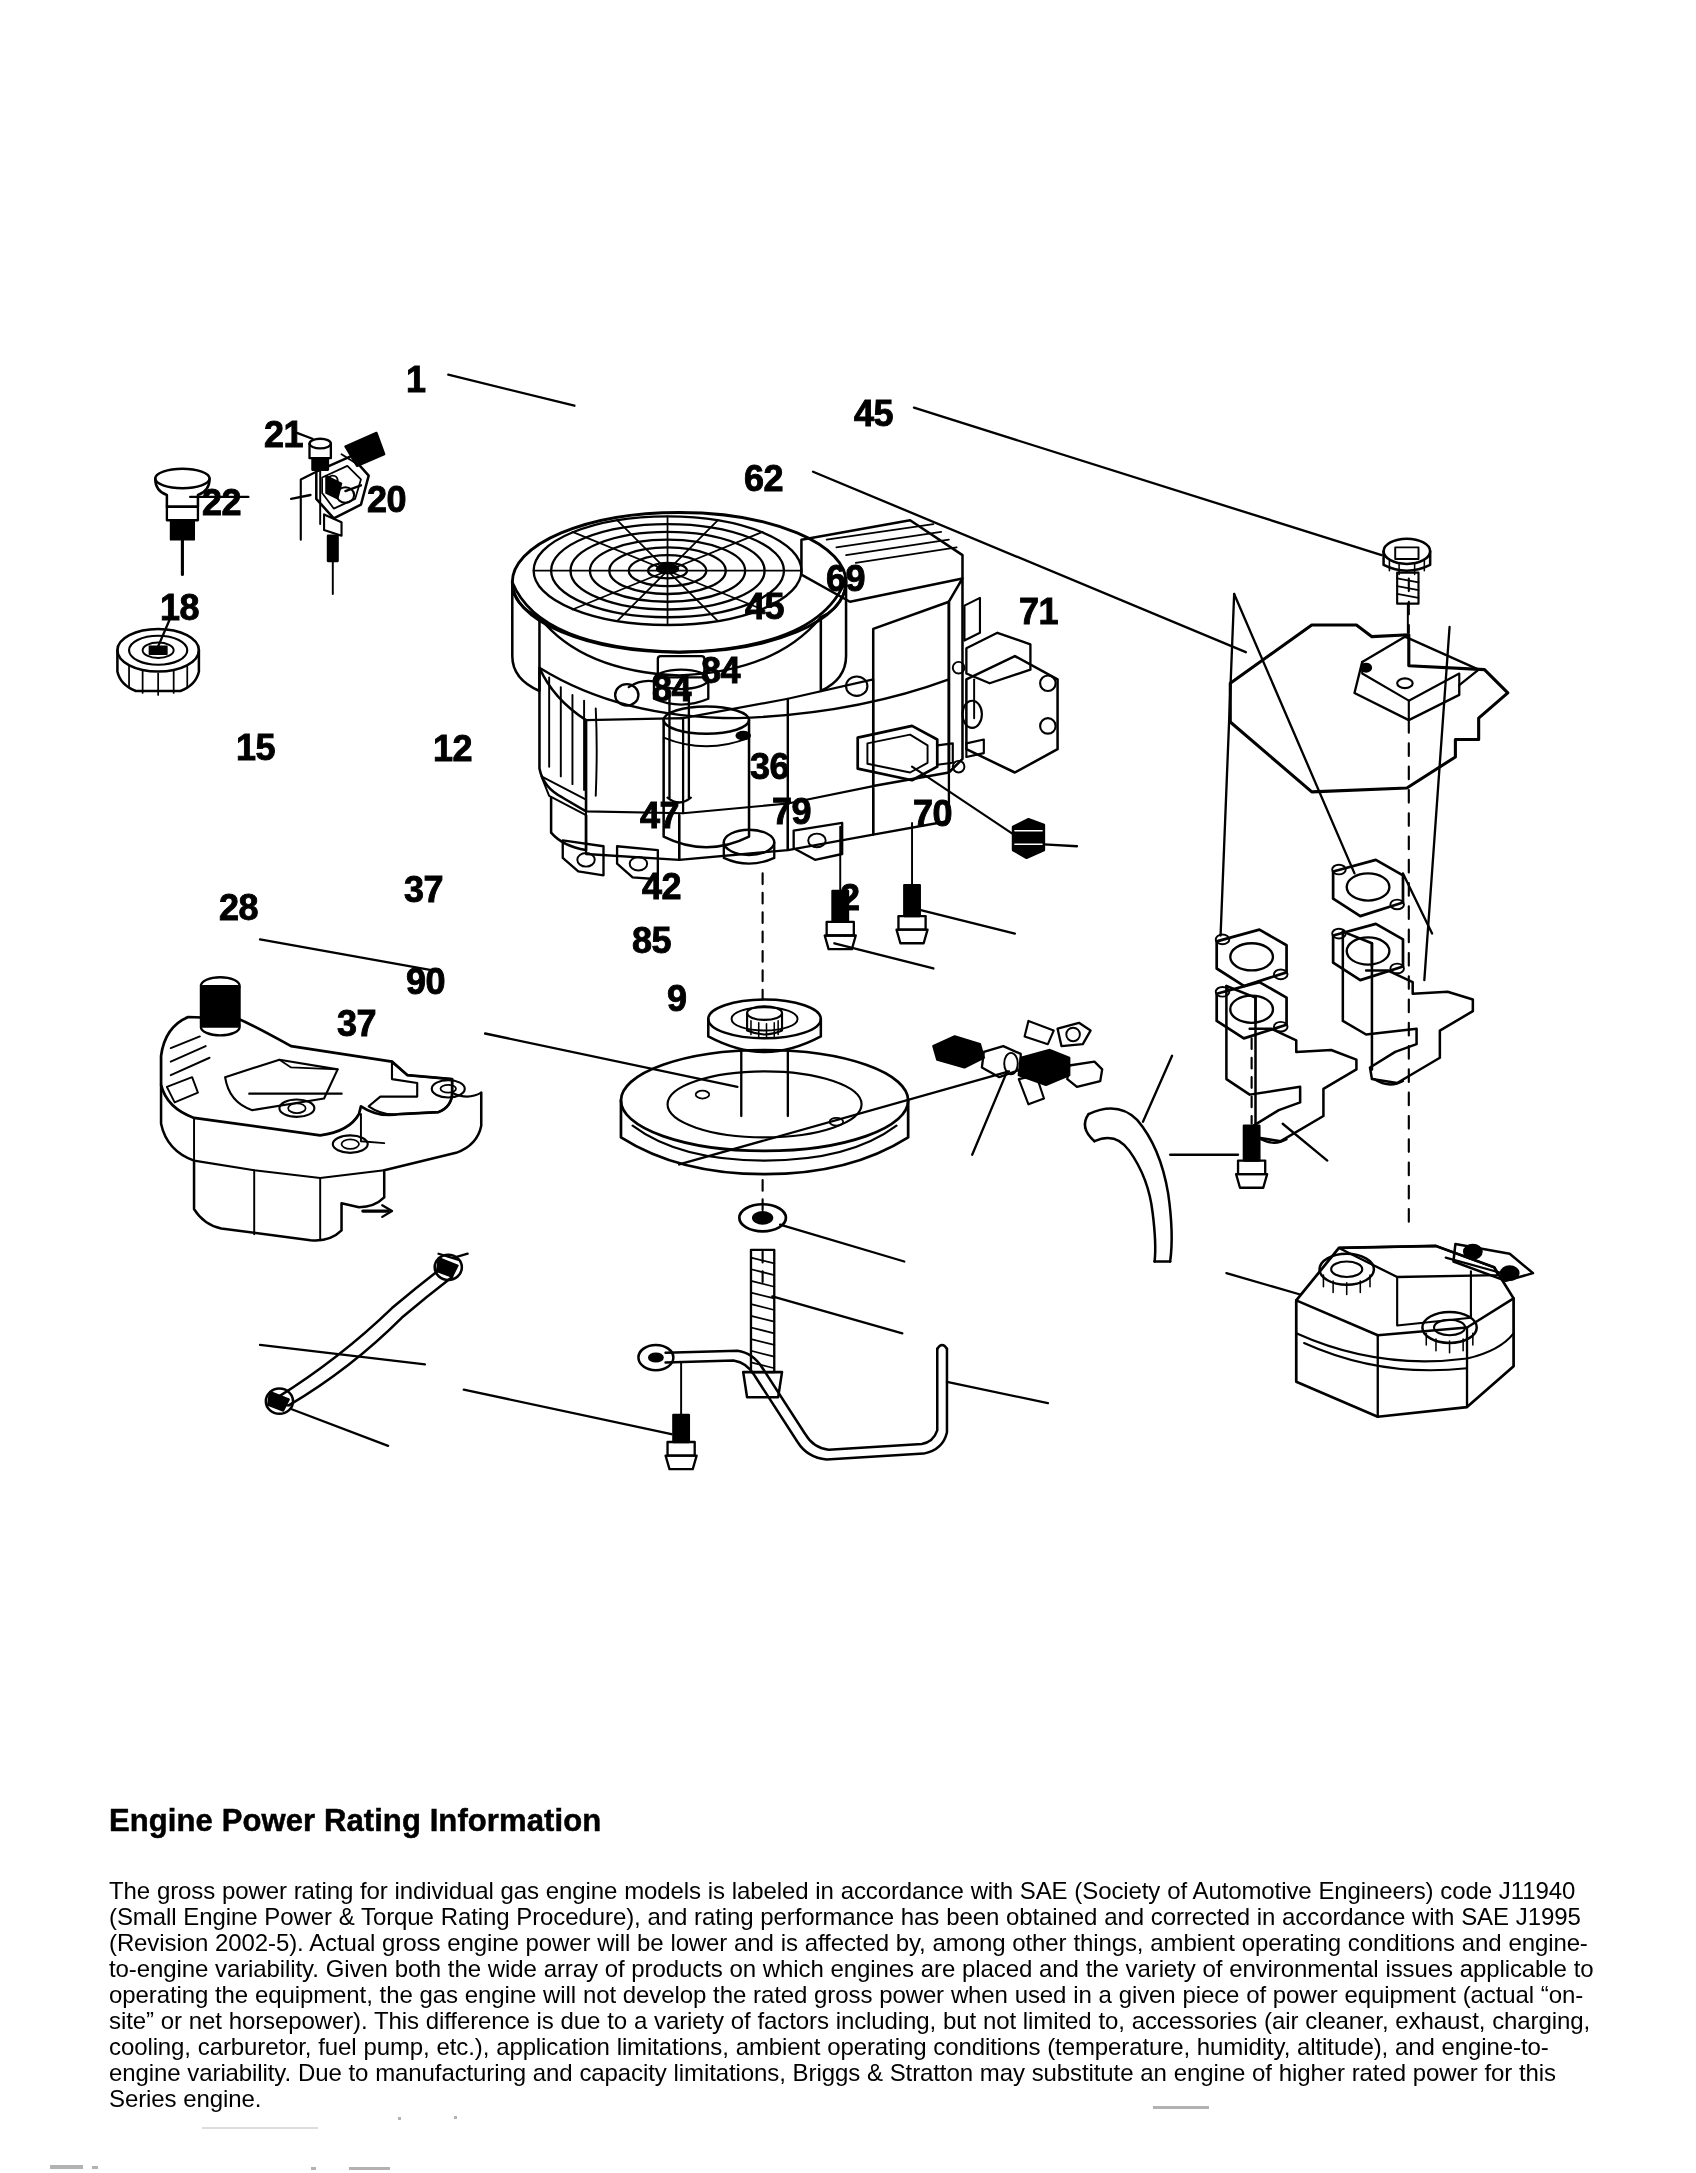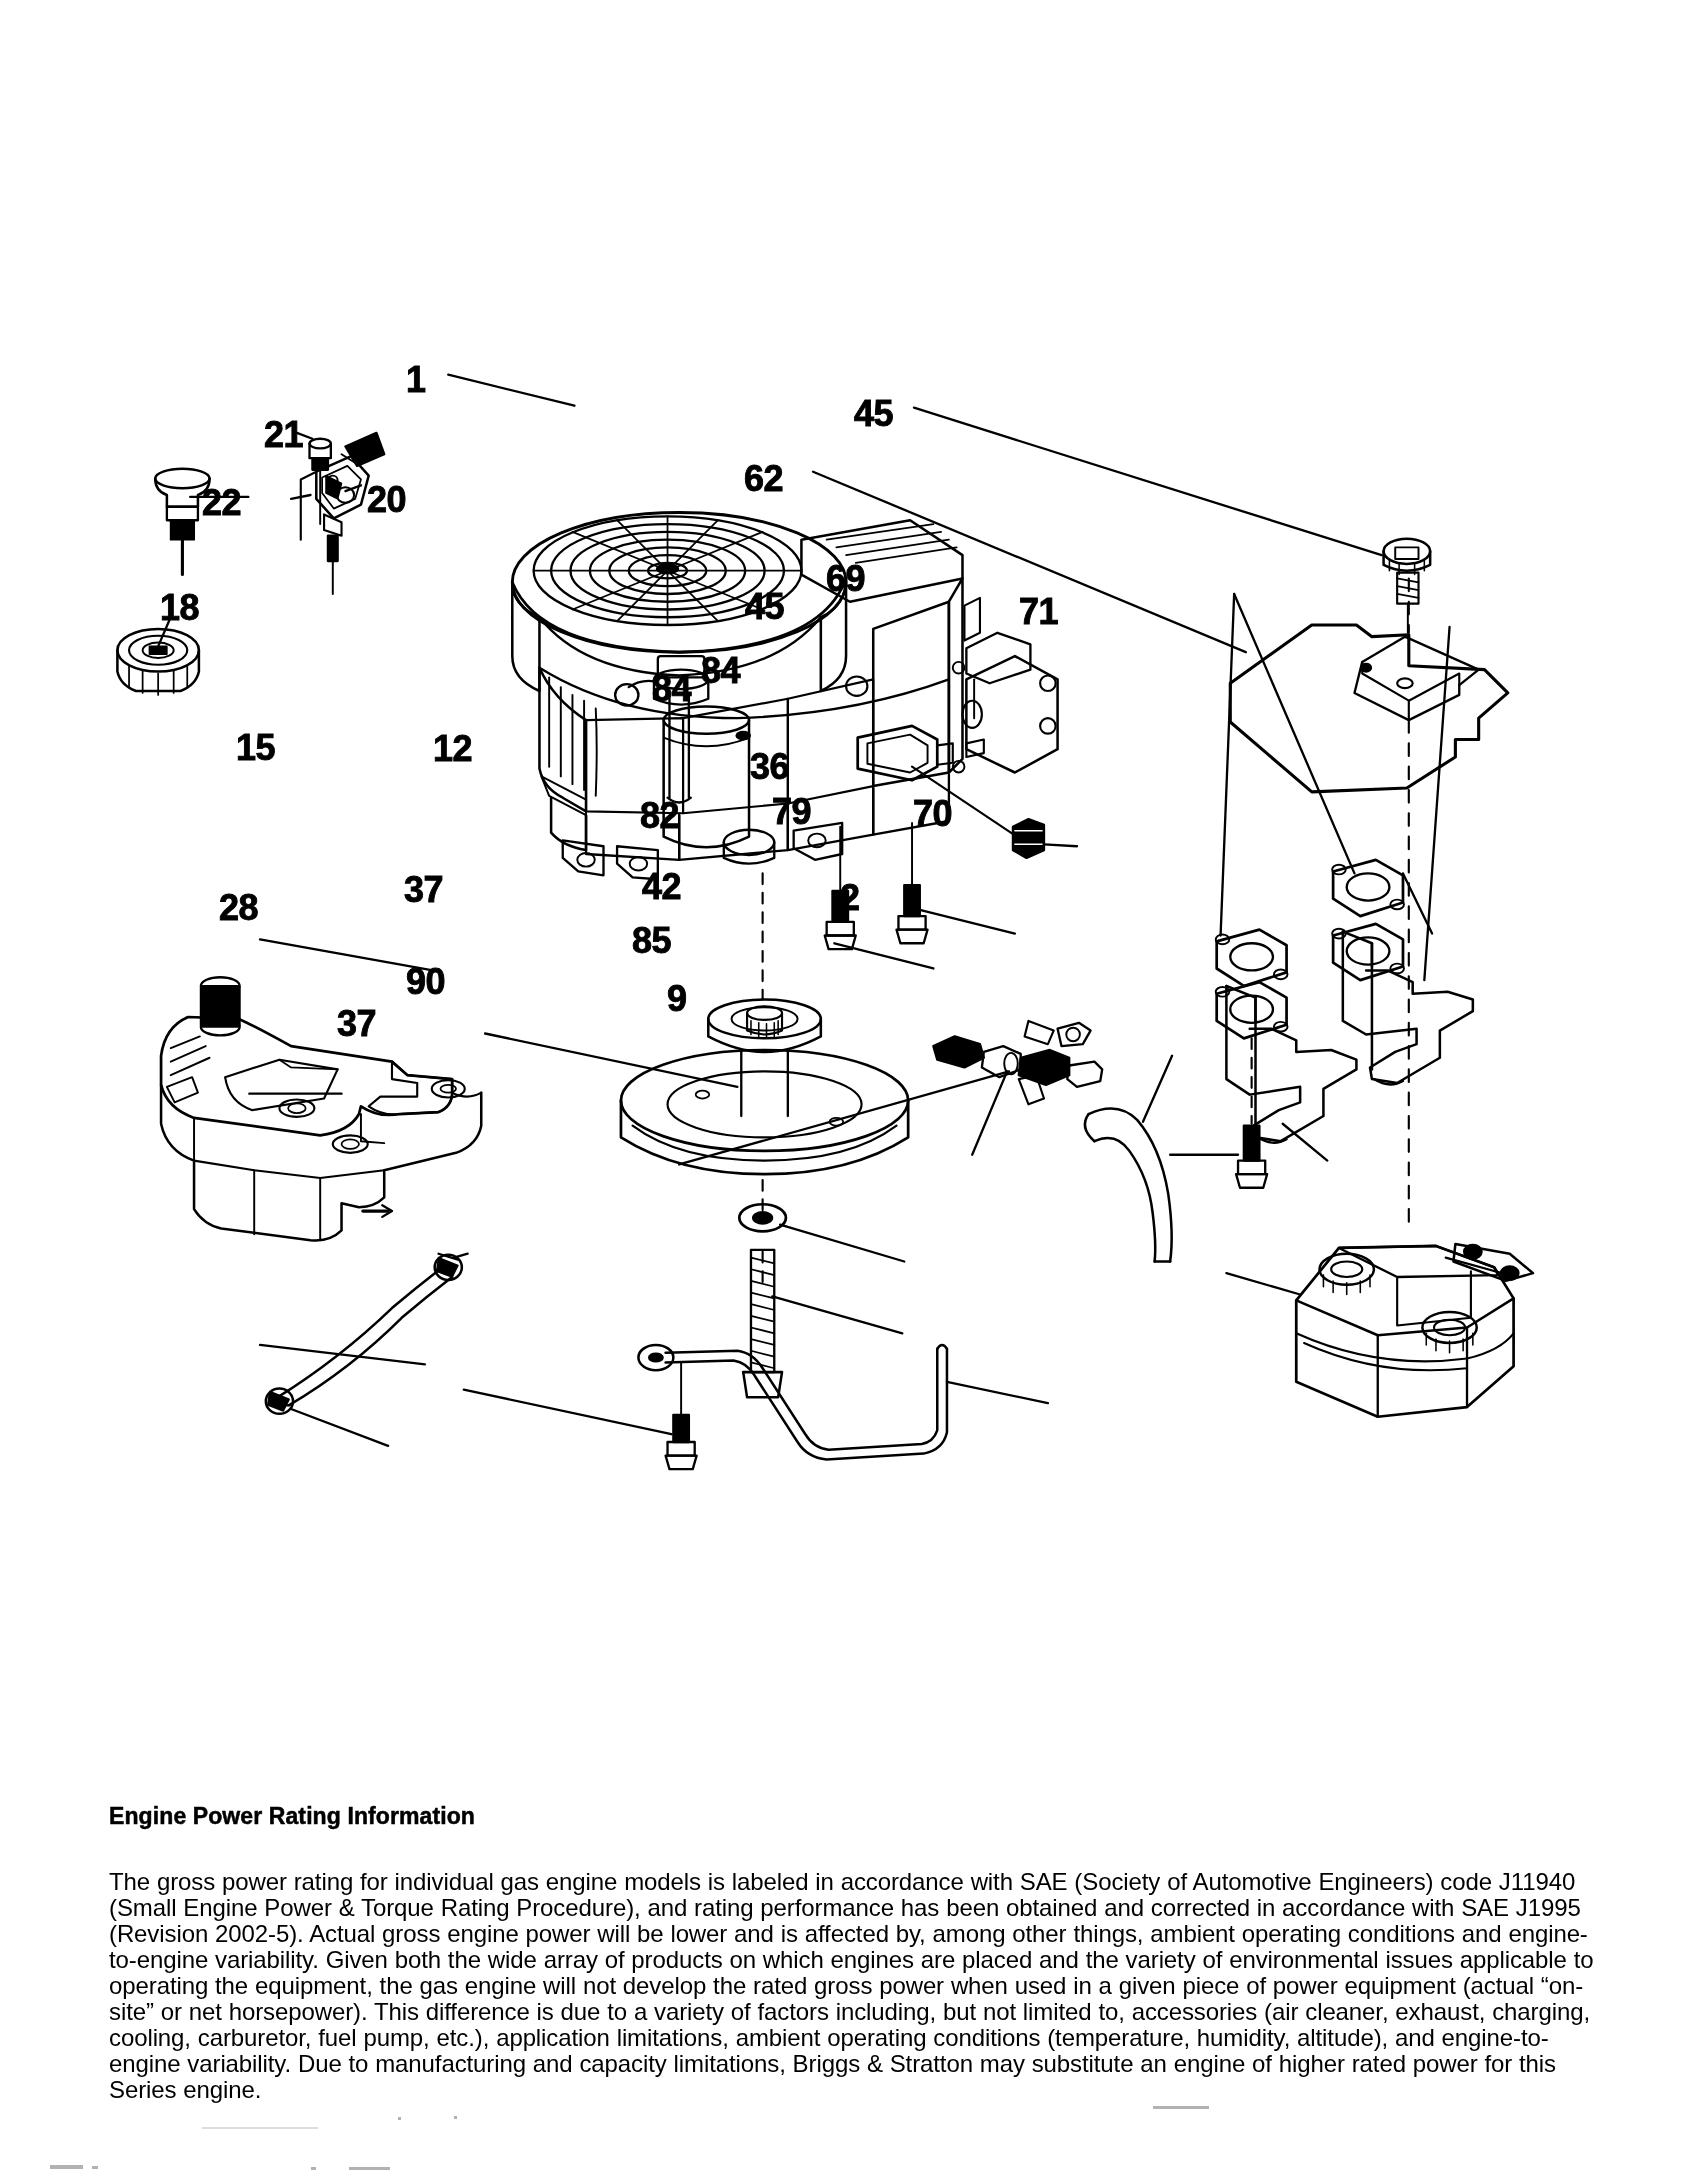--- a/index.html
+++ b/index.html
@@ -38,21 +38,21 @@
   }
 
   
   #textblock{
     position:absolute;
     left:109px;
     top:1803px;
     width:1498px;
   }
   #rating-heading{
-    font-size:23px;
+    font-size:31px;
     font-weight:bold;
     letter-spacing:0.1px;
     margin:0 0 39px 0;
     -webkit-text-stroke:0.5px #000;
   }
   #rating-body{
     font-size:24px;
     line-height:26px;
     margin:0;
     text-align:left;
@@ -607,21 +607,21 @@
   <div class="callout" style="left:236px;  top:730px;">15</div>
   <div class="callout" style="left:854px;  top:396px;">45</div>
   <div class="callout" style="left:744px;  top:461px;">62</div>
   <div class="callout" style="left:826px;  top:561px;">69</div>
   <div class="callout" style="left:1019px; top:594px;">71</div>
   <div class="callout" style="left:745px;  top:589px;">45</div>
   <div class="callout" style="left:652px;  top:671px;">84</div>
   <div class="callout" style="left:701px;  top:653px;">84</div>
   <div class="callout" style="left:433px;  top:731px;">12</div>
   <div class="callout" style="left:750px;  top:749px;">36</div>
-  <div class="callout" style="left:640px;  top:798px;">82</div>
+  <div class="callout" style="left:640px;  top:798px;">47</div>
   <div class="callout" style="left:772px;  top:794px;">79</div>
   <div class="callout" style="left:913px;  top:796px;">70</div>
   <div class="callout" style="left:642px;  top:869px;">42</div>
   <div class="callout" style="left:404px;  top:872px;">37</div>
   <div class="callout" style="left:840px;  top:880px;">2</div>
   <div class="callout" style="left:632px;  top:923px;">85</div>
   <div class="callout" style="left:219px;  top:890px;">28</div>
   <div class="callout" style="left:406px;  top:964px;">90</div>
   <div class="callout" style="left:667px;  top:981px;">9</div>
   <div class="callout" style="left:337px;  top:1006px;">37</div>

